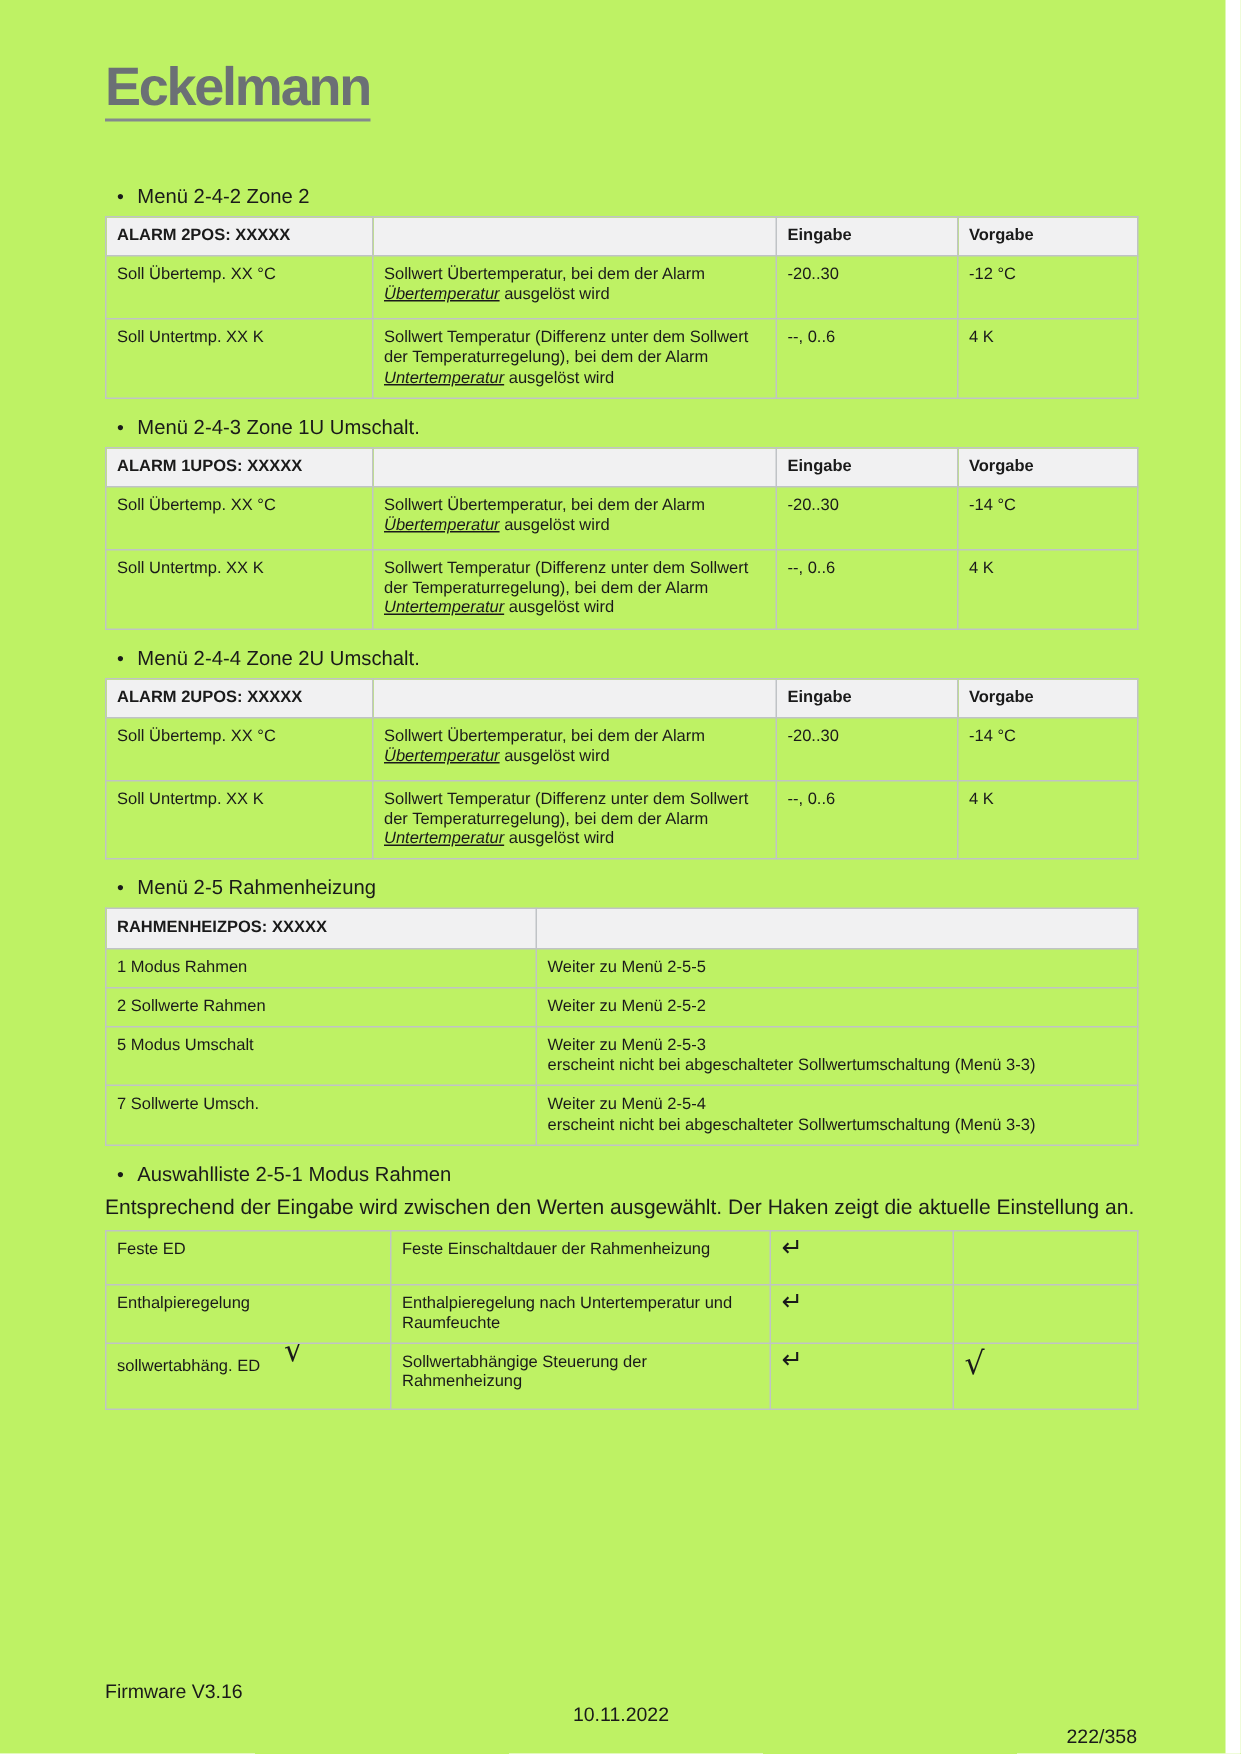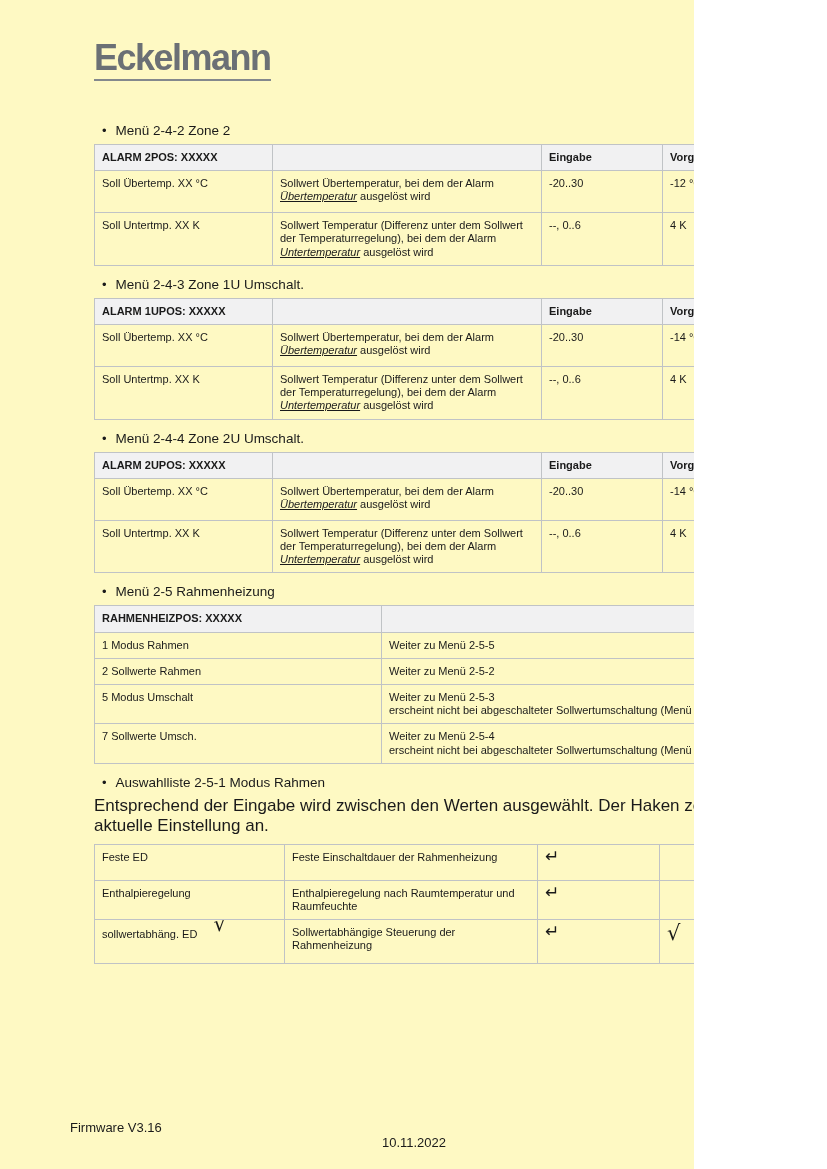--- a/index.html
+++ b/index.html
@@ -1,29 +1,29 @@
 <!DOCTYPE html>
 <html><head>
 <meta charset="utf-8">
 <style>
   * { margin:0; padding:0; box-sizing:border-box; }
   html,body { background:#ffffff; }
   body { font-family:"Liberation Sans", sans-serif; color:#1a1a1a; }
-  .page { position:relative; width:694px; height:1169px; background:#fef9c3; overflow:hidden;padding-left:24px; }
+  .page { position:relative; width:817px; height:1169px; background:#bef264; overflow:hidden; }
 
   .logo { display:inline-block; margin:40px 0 0 70px; font-size:36px; font-weight:bold;
           color:#6b7075; letter-spacing:-1.5px; border-bottom:2px solid #84898d; padding-bottom:3px;
           line-height:1.0; }
 
   .content { width:688px; margin-left:70px; }
 
   .bullet-line { display:flex; align-items:baseline; margin:11px 0 6px 8px; font-size:13.5px; }
   .bullet-line.first { margin-top:42px; }
   .bullet-dot { font-size:13px; margin-right:9px; }
-  .para { font-size:17px; margin:1px 0 8px 0; }
+  .para { font-size:14px; margin:1px 0 8px 0; }
 
   table.tbl { border-collapse:collapse; width:688px; table-layout:fixed; font-size:11px; line-height:13.2px; }
   table.tbl td { border:1px solid #c0c3c6; padding:6px 7px; vertical-align:top; overflow:hidden; }
   table.tbl tr.hdr td { background:#f1f1f2; font-weight:bold; height:23px; }
   table.tbl em { font-style:italic;text-decoration:underline; }
   .pre-line { white-space:pre-line; }
 
   .icon-font { font-family:"DejaVu Sans", sans-serif; }
   .enter-icon { font-size:17px; line-height:10px; display:inline-block; }
   td.mid { vertical-align:middle; }
@@ -194,21 +194,21 @@
         </colgroup>
       <tbody>
       <tr style="height:36px">
         <td>Feste ED</td>
         <td>Feste Einschaltdauer der Rahmenheizung</td>
         <td class="mid"><span class="icon-font enter-icon">↵</span></td>
         <td class="mid"></td>
       </tr>
       <tr style="height:38px">
         <td>Enthalpieregelung</td>
-        <td>Enthalpieregelung nach Raumtemperatur und Raumfeuchte</td>
+        <td>Enthalpieregelung nach Untertemperatur und Raumfeuchte</td>
         <td class="mid"><span class="icon-font enter-icon">↵</span></td>
         <td class="mid"></td>
       </tr>
       <tr style="height:44px">
         <td class="bot"><span>sollwertabhäng. ED</span><span class="icon-font check-icon label-check">√</span></td>
         <td>Sollwertabhängige Steuerung der Rahmenheizung</td>
         <td class="mid"><span class="icon-font enter-icon">↵</span></td>
         <td class="mid"><span class="icon-font check-icon vorgabe-check">√</span></td>
       </tr>
     </tbody>

